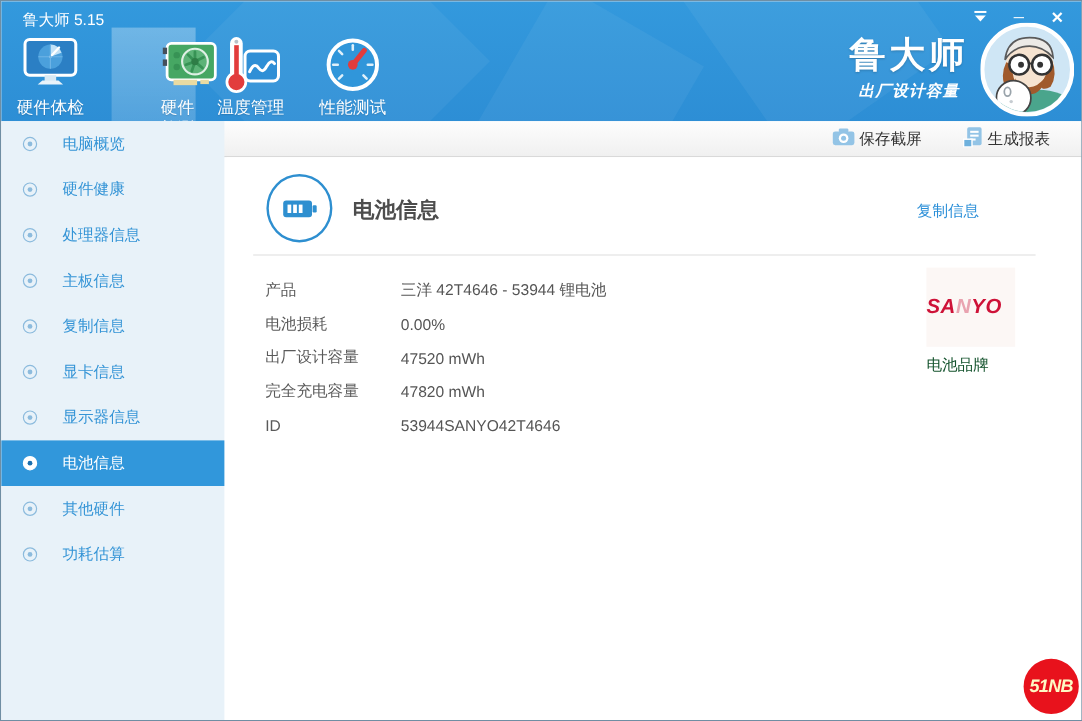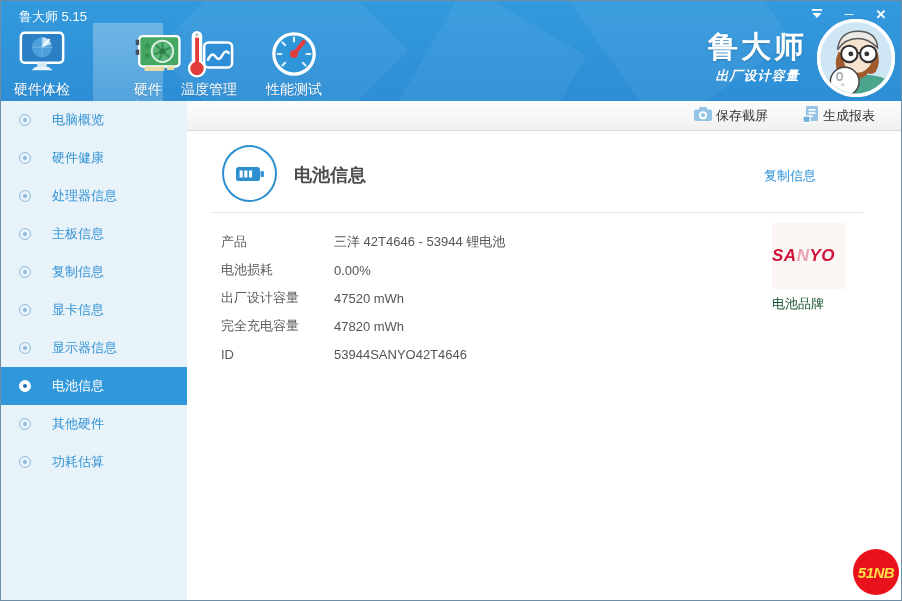--- a/index.html
+++ b/index.html
@@ -81,21 +81,21 @@
 
   .brand-box { position:absolute; left:585px; top:92px; width:74px; height:66px; background:#fcf7f5;
                display:flex; align-items:center; }
   .sanyo { font-size:17px; font-weight:bold; font-style:italic; color:#ce1238; letter-spacing:0.5px; }
   .sanyo .n-light { color:#e9a3b0; }
   .brand-caption { position:absolute; left:585px; top:164px; width:74px; 
                    font-size:13px; color:#14532d; }
 
   .watermark { position:absolute; left:666px; top:418px; width:46px; height:46px; border-radius:50%;
                background:#e8121c; display:flex; align-items:center; justify-content:center; }
-  .watermark span { color:#fde047; font-weight:bold; font-style:italic; font-size:15px; letter-spacing:-0.5px; }
+  .watermark span { color:#fef9c3; font-weight:bold; font-style:italic; font-size:15px; letter-spacing:-0.5px; }
 </style>
 </head>
 <body>
 
 <div class="window">
 
   <header class="hdr">
     <div class="shard shard1"></div>
     <div class="shard shard2"></div>
     <div class="shard shard3"></div>

